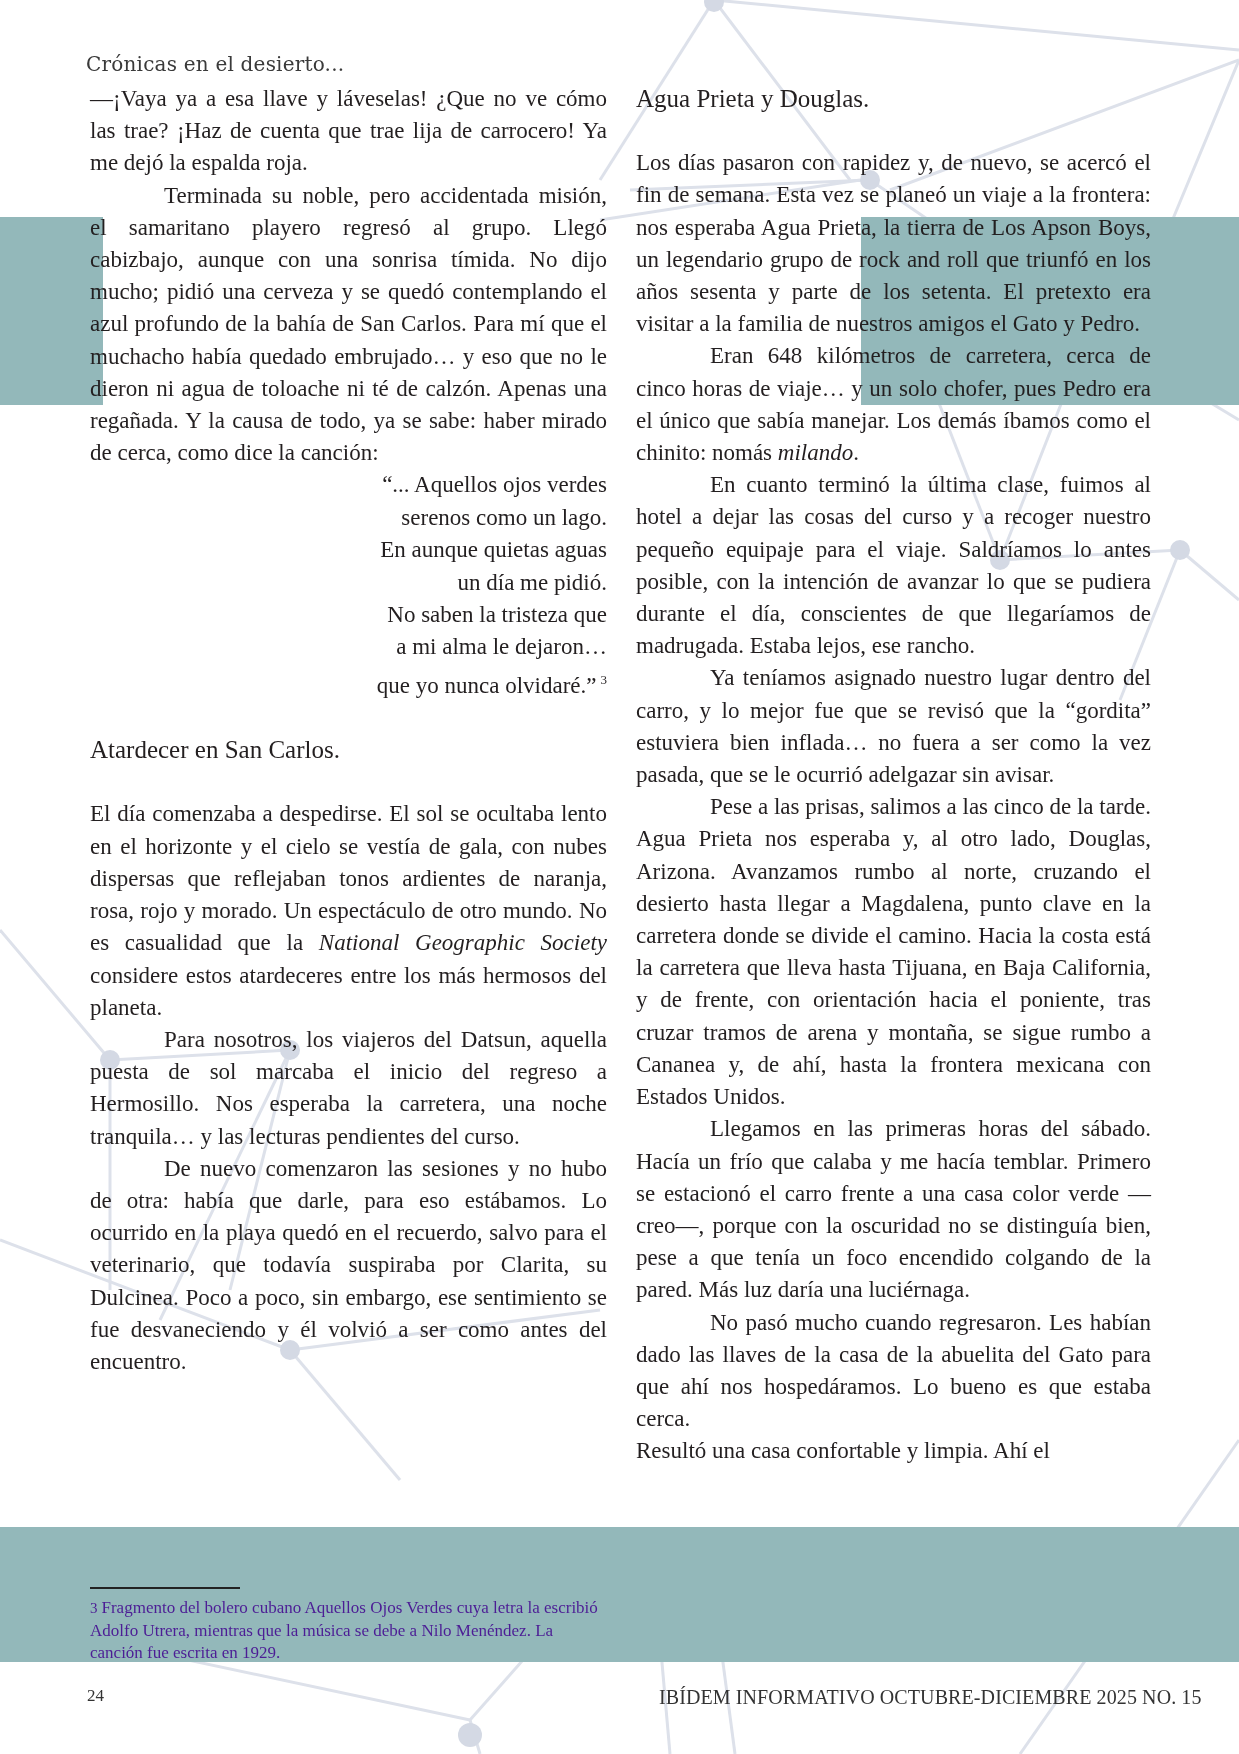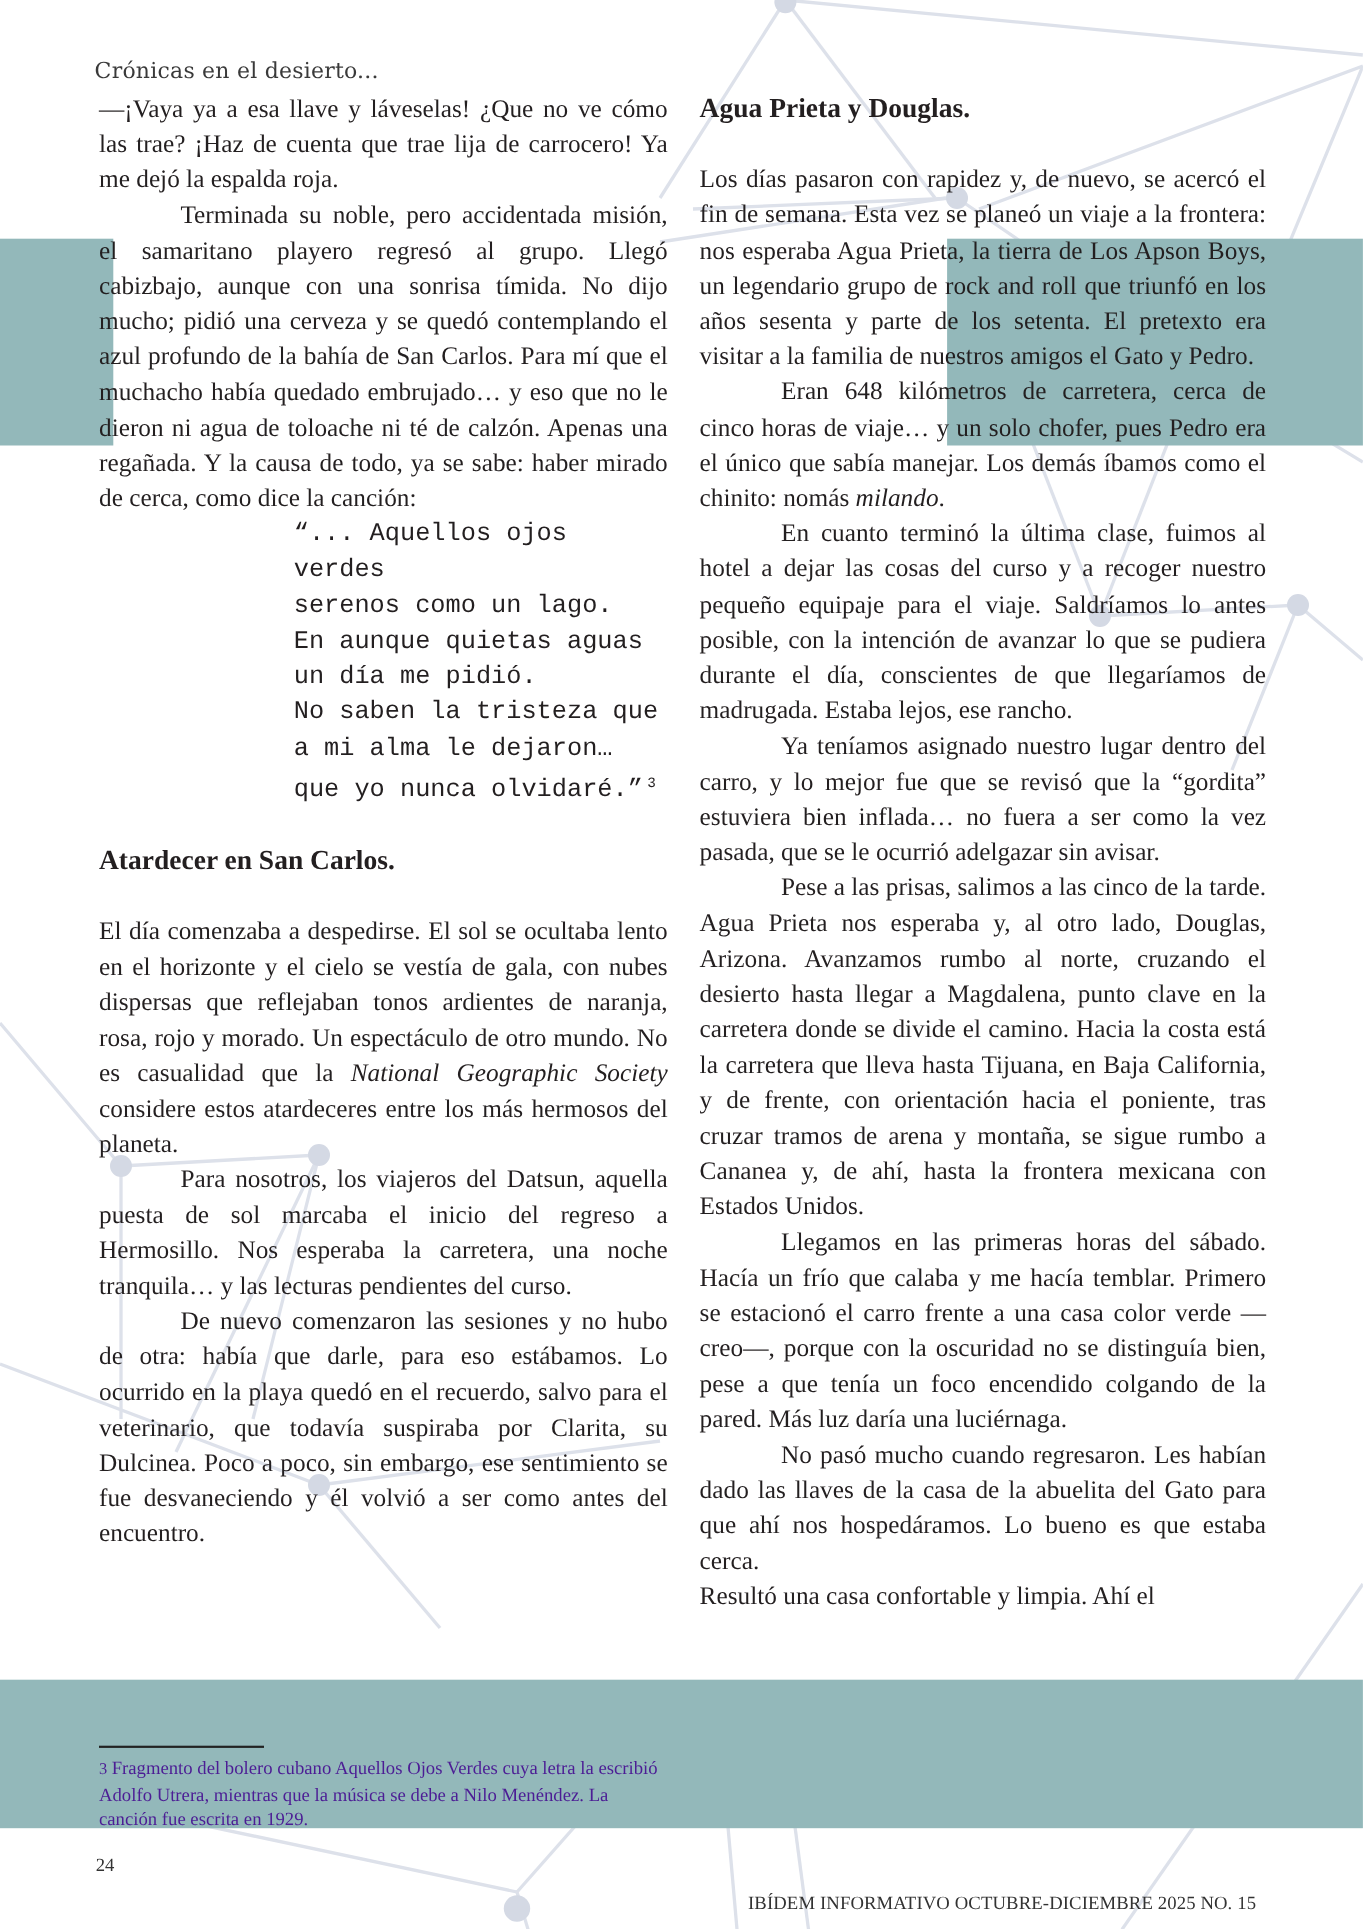--- a/index.html
+++ b/index.html
@@ -22,34 +22,34 @@
       color: #3a3a3a; letter-spacing: 0.2px;
     }
     .col {
       position: absolute; z-index: 2;
       font-size: 23px; line-height: 32.2px; text-align: justify;
     }
     .col-left { left: 90px; top: 83px; width: 517px; }
     .col-right { left: 636px; top: 83px; width: 515px; }
     .col p { margin: 0; }
     .col p.ind { text-indent: 74px; }
-    .col .h { font-weight: bold; font-size: 25px; text-align: left; }
+    .col .h { font-weight: normal; font-size: 25px; text-align: left; }
     .col .gap { height: 32px; }
-    .poem { margin: 0 0 0 177px; text-align: left; line-height: 32.4px; font-family: Liberation Mono, monospace; }
+    .poem { margin: 0 0 0 177px; text-align: right; line-height: 32.4px; }
     .poem .sup { font-size: 13px; vertical-align: 9px; margin-left: 4px; }
     em { font-style: italic; }
 
     .fn-rule { position: absolute; left: 90px; top: 1587px; width: 150px; height: 2px; background: #222; z-index: 2; }
     .footnote {
       position: absolute; left: 90px; top: 1597px; width: 520px; z-index: 2;
       font-size: 17px; line-height: 22.5px; color: #4c1d95;
     }
     .footnote .num { font-size: 15px; margin-right: 4px; }
     .page-num { position: absolute; left: 87px; top: 1686px; font-size: 17px; color: #333; z-index: 2; }
-    .footer-title { position: absolute; left: 680px; top: 1686px; font-size: 17px; color: #333; z-index: 2; letter-spacing: 0.1px; margin-top: 34px; }
+    .footer-title { position: absolute; left: 659px; top: 1686px; font-size: 20px; color: #333; z-index: 2; letter-spacing: 0.1px; }
   </style>
 </head>
 <body>
 
 <svg class="bg-net" viewBox="0 0 1239 1754" xmlns="http://www.w3.org/2000/svg">
   <g stroke="#dde1ea" stroke-width="3" fill="none">
     <line x1="714" y1="0" x2="600" y2="180"></line>
     <line x1="714" y1="0" x2="850" y2="180"></line>
     <line x1="714" y1="0" x2="1239" y2="50"></line>
     <line x1="1239" y1="60" x2="890" y2="190"></line>

